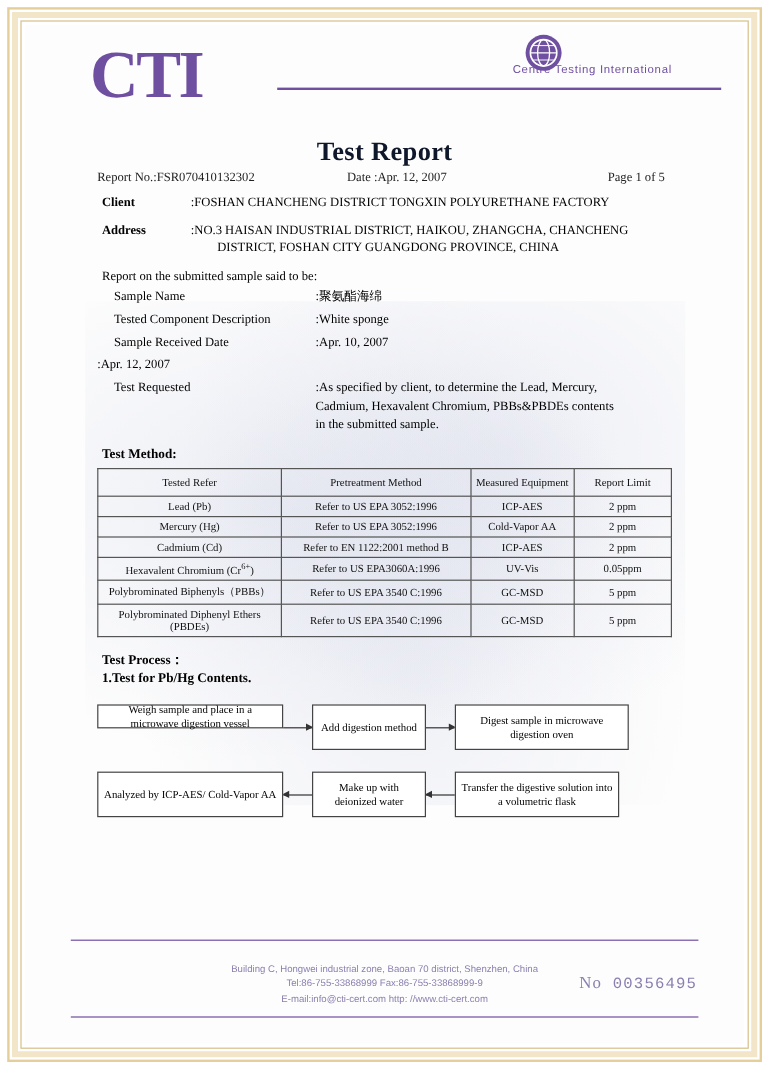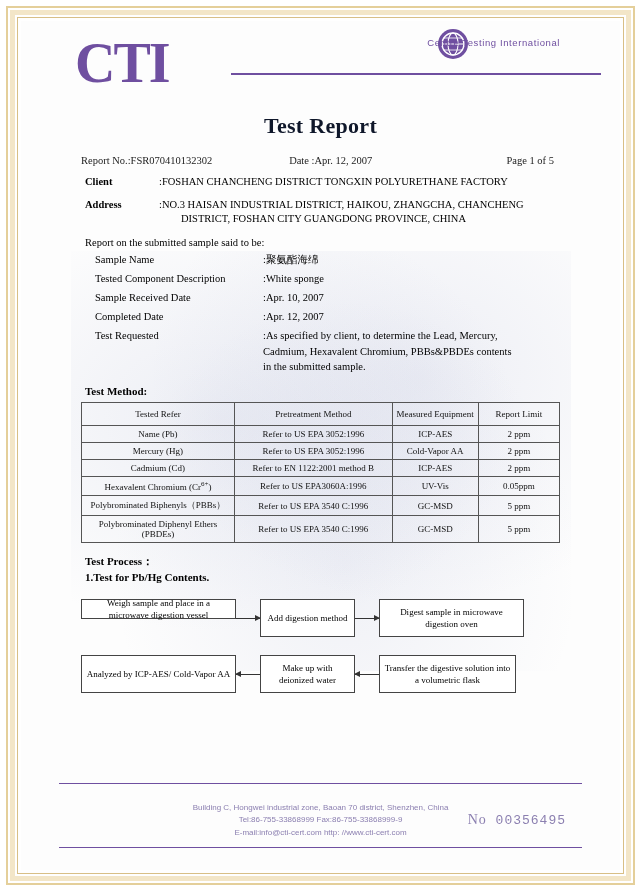--- a/index.html
+++ b/index.html
@@ -99,40 +99,40 @@
     color: #fff;
     font-size: 9px;
     display: flex;
     align-items: center;
     justify-content: center;
     overflow: hidden;
   }
   .logo-tag {
     position: absolute;
     right: 0;
-    top: 16px;
+    top: 32px;
     font-size: 9.5px;
     color: #6f4fa0;
     letter-spacing: 0.6px;
     font-family: "Liberation Sans", sans-serif;
   }
   
   .doc-title {
     text-align: center;
     font-size: 22px;
     font-weight: bold;
     color: #0f172a;
     margin-top: 20px;
     letter-spacing: 0.3px;
   }
   .meta-row {
     display: flex;
     justify-content: space-between;
     font-size: 10.5px;
-    margin-top: 16px;
+    margin-top: 4px;
     color: #222;
   }
   .meta-row .m1 { width: 44%; }
   .meta-row .m2 { width: 33%; }
   .meta-row .m3 { width: 23%; text-align: right; padding-right: 6px;}
   
   .kv {
     display: flex;
     font-size: 10.5px;
     margin-top: 9px;
@@ -260,21 +260,21 @@
     left: 0; right: 0;
     bottom: 30px;
     font-family: "Liberation Sans", sans-serif;
     font-size: 8px;
     color: #8b7fb0;
     line-height: 1.6;
     text-align: center;
   }
   .serial {
     position: absolute;
-    right: 54px;
+    right: 39px;
     bottom: 42px;
     font-family: "Liberation Mono", monospace;
     font-size: 13px;
     color: #8b7fb0;
     letter-spacing: 1px;
   }
   .serial .no {
     font-family: "Liberation Serif", serif;
     font-size: 14px;
   }
@@ -335,21 +335,20 @@
       </div>
       <div class="srow">
         <div class="sk">Tested Component Description</div>
         <div class="sv">:White sponge</div>
       </div>
       <div class="srow">
         <div class="sk">Sample Received Date</div>
         <div class="sv">:Apr. 10, 2007</div>
       </div>
       <div class="srow">
-        <div class="sk">Completed Date</div>
         <div class="sv">:Apr. 12, 2007</div>
       </div>
       <div class="srow">
         <div class="sk">Test Requested</div>
         <div class="sv">
           <span>:As specified by client, to determine the Lead, Mercury,</span>
           <span class="cont">Cadmium, Hexavalent Chromium, PBBs&amp;PBDEs contents</span>
           <span class="cont">in the submitted sample.</span>
         </div>
       </div>
@@ -366,21 +365,21 @@
         <thead>
           <tr>
             <td>Tested Refer</td>
             <td>Pretreatment Method</td>
             <td>Measured Equipment</td>
             <td>Report Limit</td>
           </tr>
         </thead>
         <tbody>
           <tr>
-            <td>Name (Pb)</td>
+            <td>Lead (Pb)</td>
             <td>Refer to US EPA 3052:1996</td>
             <td>ICP-AES</td>
             <td>2 ppm</td>
           </tr>
           <tr>
             <td>Mercury (Hg)</td>
             <td>Refer to US EPA 3052:1996</td>
             <td>Cold-Vapor AA</td>
             <td>2 ppm</td>
           </tr>

